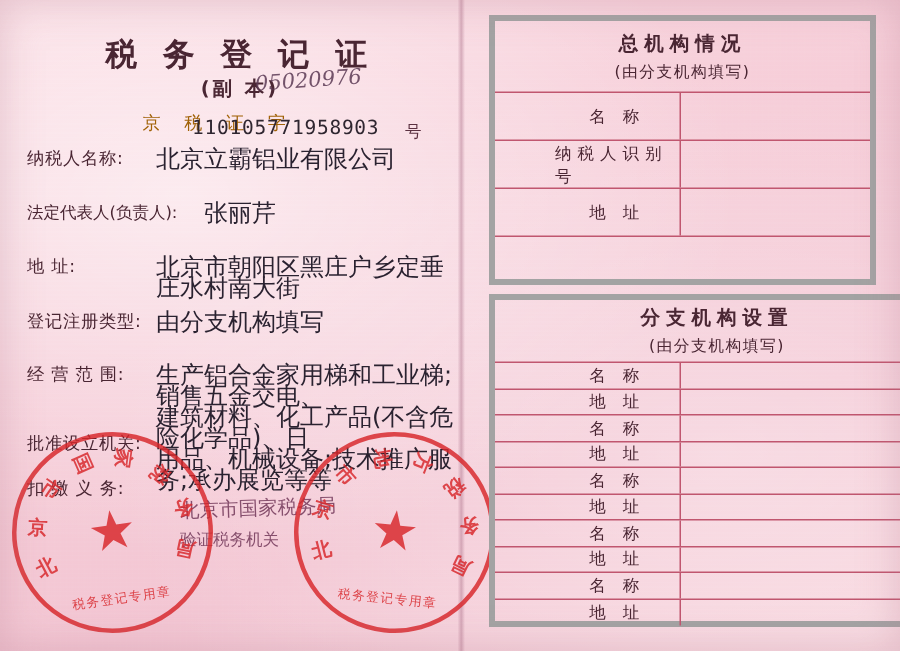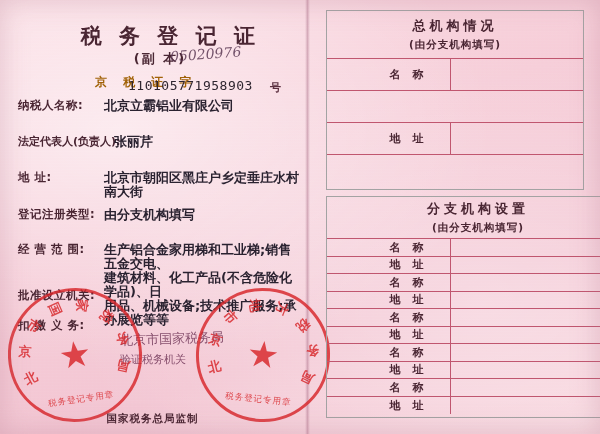--- a/index.html
+++ b/index.html
@@ -52,28 +52,27 @@
 
   
   #left-page {
     position: absolute;
     left: 0; top: 0;
     width: 305px; height: 434px;
   }
   .cn {
     font-family: "DejaVu Sans", sans-serif;
     color: #3b2330;
-    font-weight: bold;
   }
   #doc-title {
     position: absolute;
     left: 60px;
     top: 22px;
     width: 200px;
-    text-align: right;
+    text-align: center;
     font-size: 21px;
     font-weight: bold;
     letter-spacing: 5px;
     color: #4a2633;
   }
   #doc-subtitle {
     position: absolute;
     left: 90px;
     top: 50px;
     width: 140px;
@@ -136,21 +135,21 @@
   }
   .field-label.wide {
     width: 96px;
     font-size: 11px;
     letter-spacing: 0;
   }
   .field-value {
     position: absolute;
     left: 80px;
     top: 1px;
-    font-size: 13px;
+    font-size: 16px;
     color: #2a2230;
     line-height: 14px;
     width: 200px;
   }
   .field-value.ml {
     left: 86px;
   }
 
   
   .stamp {
@@ -236,21 +235,21 @@
   
   #right-page {
     position: absolute;
     left: 312px;
     top: 0;
     width: 288px;
     height: 434px;
   }
   .tbl {
     position: absolute;
-    border: 1px solid #a3a3a3;
+    border: 4px solid #a3a3a3;
     box-sizing: border-box;
   }
   .tbl .row {
     display: flex;
     border-bottom: 1px solid #c0566f;
     box-sizing: border-box;
   }
   .tbl .row:last-child {
     border-bottom: none;
   }
@@ -310,21 +309,21 @@
     <div id="cert-number">110105771958903</div>
     <div id="cert-number-suffix" class="cn">号</div>
 
     <div class="field" style="top:98px;">
       <div class="field-label cn">纳税人名称:</div>
       <div class="field-value cn ml">北京立霸铝业有限公司</div>
     </div>
 
     <div class="field" style="top:134px;">
       <div class="field-label cn wide">法定代表人(负责人):</div>
-      <div class="field-value cn" style="left:96px;">张丽芹</div>
+      <div class="field-value cn" style="left:118px;">张丽芹</div>
     </div>
 
     <div class="field" style="top:170px;">
       <div class="field-label cn">地        址:</div>
       <div class="field-value cn ml">北京市朝阳区黑庄户乡定垂庄水村南大街</div>
     </div>
 
     <div class="field" style="top:207px;">
       <div class="field-label cn">登记注册类型:</div>
       <div class="field-value cn ml">由分支机构填写</div>
@@ -377,36 +376,36 @@
             <span style="transform: rotate(15.7143deg) translate(0px, -50px) rotate(90deg) translate(-50%, -50%);">方</span>
             <span style="transform: rotate(47.1429deg) translate(0px, -50px) rotate(90deg) translate(-50%, -50%);">税</span>
             <span style="transform: rotate(78.5714deg) translate(0px, -50px) rotate(90deg) translate(-50%, -50%);">务</span>
             <span style="transform: rotate(110deg) translate(0px, -50px) rotate(90deg) translate(-50%, -50%);">局</span>
           </div>
         <div class="stamp-star">★</div>
         <div class="stamp-bottom-text">税务登记专用章</div>
       </div>
     </div>
 
-    <div id="footer-note" class="cn">国家税务总局监制</div>
   </div>
 
   <div id="right-page">
 
     <div class="tbl" id="tbl-head-org" style="left:14px; top:10px; width:258px; height:180px;">
       <div class="head" style="height:48px;">
         <div class="head-title cn">总机构情况</div>
         <div class="head-sub cn">(由分支机构填写)</div>
       </div>
       <div id="head-org-rows">
           <div class="row" style="height: 32px;">
             <div class="cell-label cn">名  称</div>
             <div class="cell-value"></div>
           </div>
           <div class="row" style="height: 32px;">
+            <div class="cell-label cn">纳税人识别号</div>
             <div class="cell-value"></div>
           </div>
           <div class="row" style="height: 32px;">
             <div class="cell-label cn">地    址</div>
             <div class="cell-value"></div>
           </div>
           <div class="row" style="height: 32px;">
             <div class="cell-value"></div>
           </div>
         </div>

